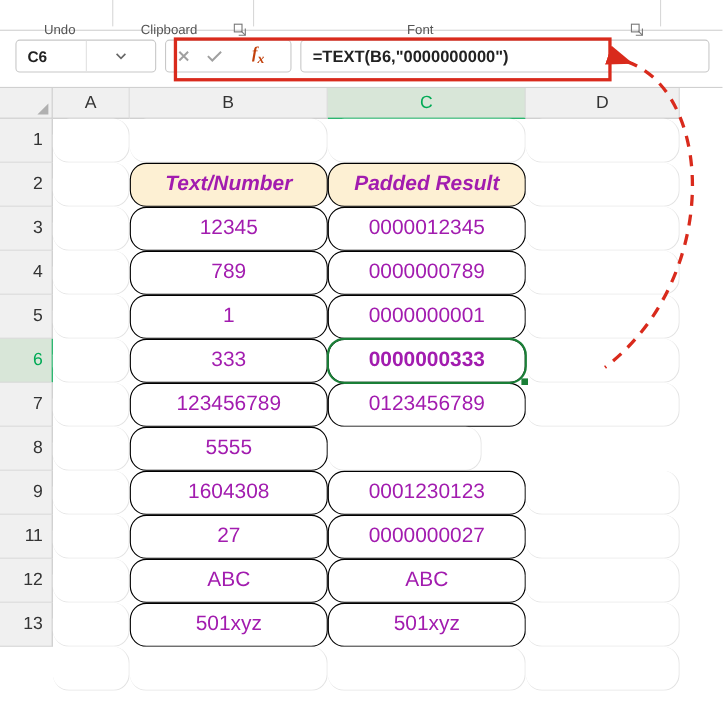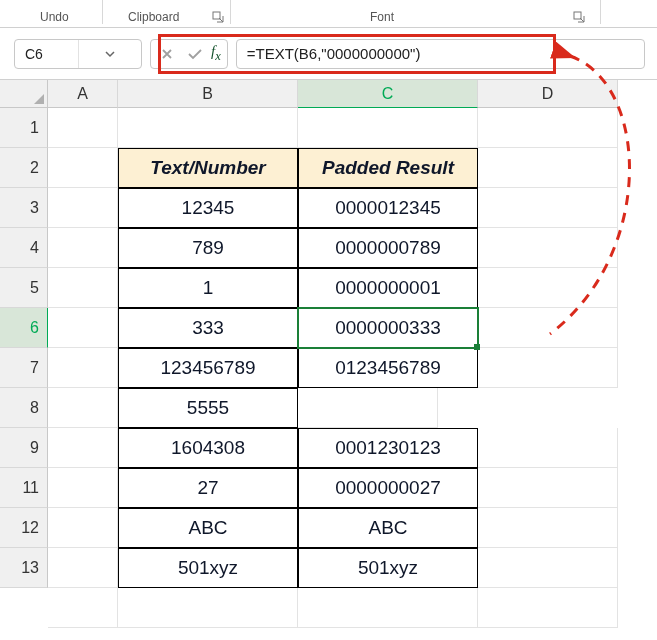--- a/index.html
+++ b/index.html
@@ -17,46 +17,47 @@
     height: 28px;
     display: flex;
     align-items: flex-start;
     border-bottom: 1px solid #d0d0d0;
     color: #555;
     font-size: 12px;
     position: relative;
   }
   .rg {
     position: absolute;
-    top: 10px;
+    top: 20px;
     display: flex;
     align-items: center;
     gap: 6px;
     justify-content: flex-end;
   }
   .rg-undo { left: 40px; }
   .rg-clip { left: 128px; gap: 32px; }
   .rg-font { left: 370px; }
   .launcher {
     width: 14px; height: 14px;
     display: inline-flex; align-items:center; justify-content:center;
   }
   .launcher svg { width:12px; height:12px; }
   .sep-v {
     position:absolute; top:0; height:24px; width:1px; background:#d8d8d8;
   }
 
   .bar2 {
     height: 52px;
     display:flex;
-    align-items:center;
+    align-items:flex-start;
     padding: 8px 12px 8px 14px;
     gap: 8px;
     border-bottom: 1px solid #d0d0d0;
     position:relative;
+    font-weight:bold;
   }
   .namebox {
     width: 128px;
     height: 30px;
     border: 1px solid #c8c8c8;
     border-radius: 4px;
     display:flex;
     align-items:center;
     background:#fff;
   }
@@ -70,21 +71,21 @@
   .fx-block {
     display:flex; align-items:center; height:30px; gap:4px;
     border:1px solid #c8c8c8; border-radius:4px; padding:0 6px 0 4px;
     background:#fff;
   }
   .fx-icon-btn {
     width:24px; height:24px; display:flex; align-items:center; justify-content:center;
     color:#888;
   }
   .fx-icon-btn.cancel svg, .fx-icon-btn.confirm svg { stroke:#a0a0a0; }
-  .fx-label { font-style: italic; font-family: "Times New Roman", serif; font-size:15px; color:#14532d; margin:0 0;}
+  .fx-label { font-style: italic; font-family: "Times New Roman", serif; font-size:15px; color:#c2410c; margin:0 18px;}
   .formula-box {
     flex:1;
     height:30px;
     border:1px solid #c8c8c8;
     border-radius:4px;
     background:#fff;
     display:flex; align-items:center;
     padding: 0 10px;
     font-size:15px;
     color:#222;
@@ -129,38 +130,40 @@
     padding-right:8px; font-size:16px; color:#333;
   }
   .rowhdr.active { background:#d8e6d8; color:#0a5; border-right-color:#0a5;}
   .cells {
     position:absolute; left:48px; top:28px;
   }
   .row { display:flex; height:40px; }
   .cell {
     border-right:1px solid #e3e3e3; border-bottom:1px solid #e3e3e3;
     display:flex; align-items:center; justify-content:center;
-    font-size:19px; color:#0f172a;
+    font-size:19px; color:#a21caf;
     background:#fff;
+    border-radius:15px;
   }
   .cA { width:70px; }
   .cB { width:180px; }
   .cC { width:180px; }
   .cD { width:140px; }
   .hdr-cell {
     background:#fdf0d3;
     font-weight:bold; font-style:italic;
     border:1px solid #000 !important;
   }
   .tbl-cell {
     border:1px solid #000 !important;
   }
   .sel-cell {
     outline:2px solid #1a7f37; outline-offset:-1px;
     position:relative;
+    font-weight:bold;
   }
   .sel-cell::after{
     content:""; position:absolute; right:-3px; bottom:-3px;
     width:6px; height:6px; background:#1a7f37;
   }
   .arrow-svg {
     position:absolute;
     left:540px; top:34px;
     width:120px; height:360px;
     pointer-events:none;

